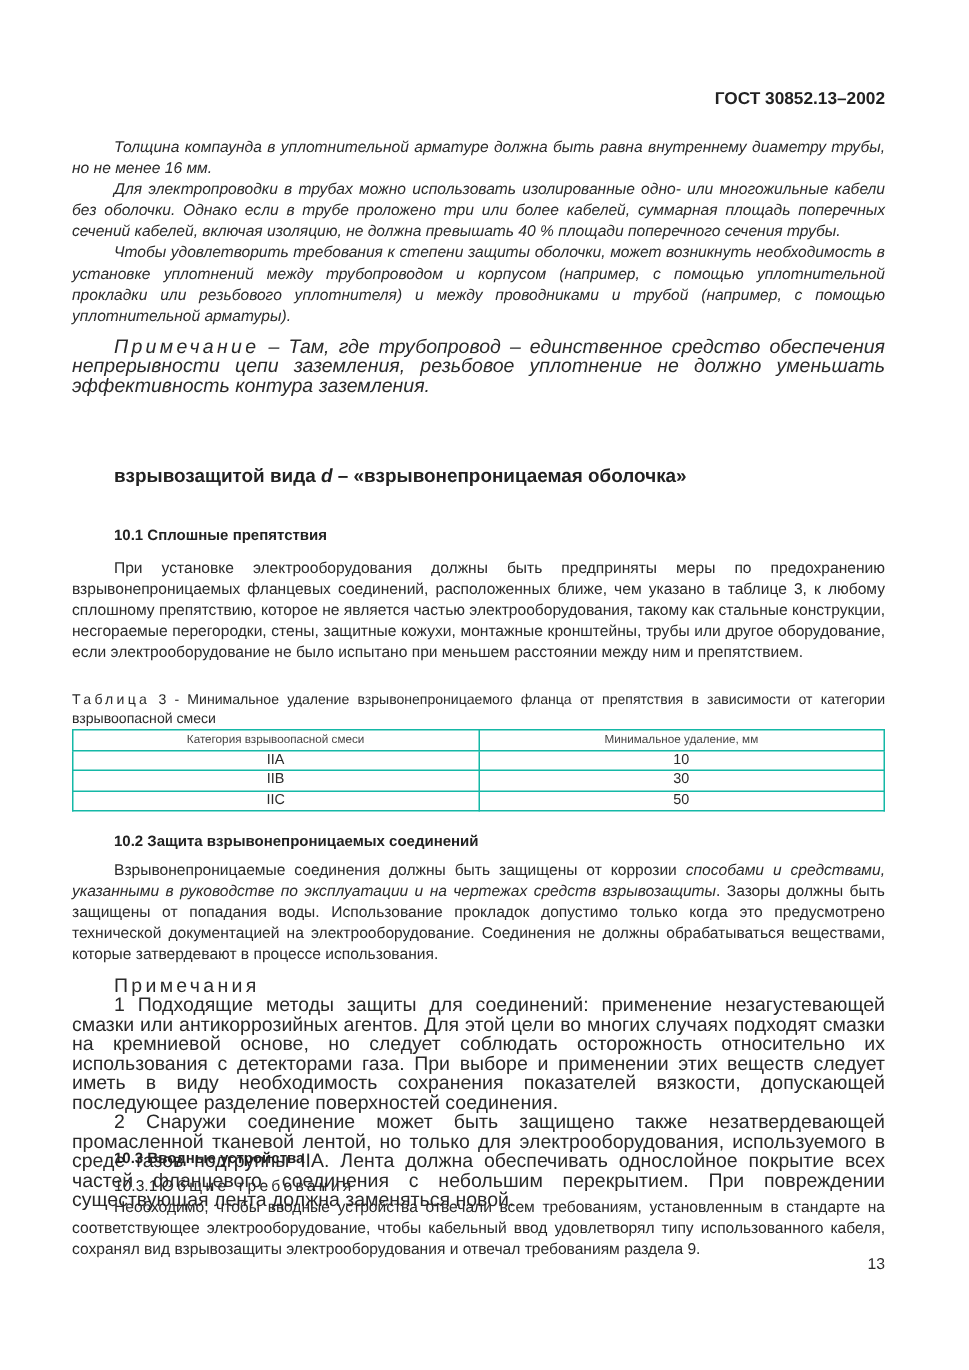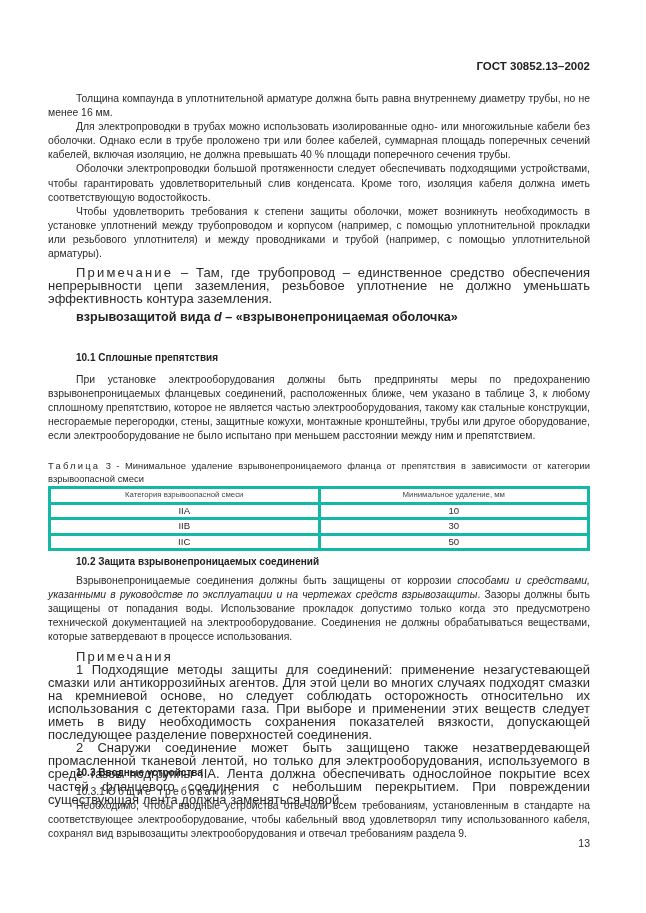--- a/index.html
+++ b/index.html
@@ -29,37 +29,36 @@
     font-weight: bold; font-size: 10px; line-height: 14px;
     margin: 0; padding-left: 28px; color: #222;
   }
   .caption {
     font-size: 9.4px; line-height: 12.5px; text-align: justify; margin: 0;
   }
   table.t3 {
     border-collapse: collapse; width: 542px; font-size: 9.6px; margin: 0;
   }
   table.t3 th, table.t3 td {
-    border: 3px solid #14b8a6; text-align: center; padding: 0; height: 12.5px; line-height: 12px;
+    border: 1px solid #14b8a6; text-align: center; padding: 0; height: 12.5px; line-height: 12px;
   }
   table.t3 th { font-weight: normal; font-size: 7.8px; color: #444; }
   .pagenum { position: absolute; right: 56px; top: 837px; font-size: 10.5px; }
   em { font-style: italic; }
 </style>
 </head>
 <body>
 
 <div class="header">ГОСТ 30852.13–2002</div>
 
 <div class="page">
 
-  <div style="position:absolute; top:92px; width:542px;">
+  <div style="position:absolute; top:92px; width:542px;font-style:italic;">
     <p class="p">Толщина компаунда в уплотнительной арматуре должна быть равна внутреннему диаметру трубы, но не менее 16 мм.</p>
     <p class="p">Для электропроводки в трубах можно использовать изолированные одно- или многожильные кабели без оболочки. Однако если в трубе проложено три или более кабелей, суммарная площадь поперечных сечений кабелей, включая изоляцию, не должна превышать 40 % площади поперечного сечения трубы.</p>
-    <p class="p">Оболочки электропроводки большой протяженности следует обеспечивать подходящими устройствами, чтобы гарантировать удовлетворительный слив конденсата. Кроме того, изоляция кабеля должна иметь соответствующую водостойкость.</p>
     <p class="p">Чтобы удовлетворить требования к степени защиты оболочки, может возникнуть необходимость в установке уплотнений между трубопроводом и корпусом (например, с помощью уплотнительной прокладки или резьбового уплотнителя) и между проводниками и трубой (например, с помощью уплотнительной арматуры).</p>
     <p class="note" style="margin-top:5px;"><span class="spaced">Примечание</span><span> – Там, где трубопровод – единственное средство обеспечения непрерывности цепи заземления, резьбовое уплотнение не должно уменьшать эффективность контура заземления.</span></p>
   </div>
 
   <div style="position:absolute; top:309px; width:542px;">
     <p class="h1"><span>взрывозащитой вида </span><em>d</em><span> – «взрывонепроницаемая оболочка»</span></p>
   </div>
 
   <div style="position:absolute; top:351px; width:542px;">
     <p class="h2">10.1 Сплошные препятствия</p>

